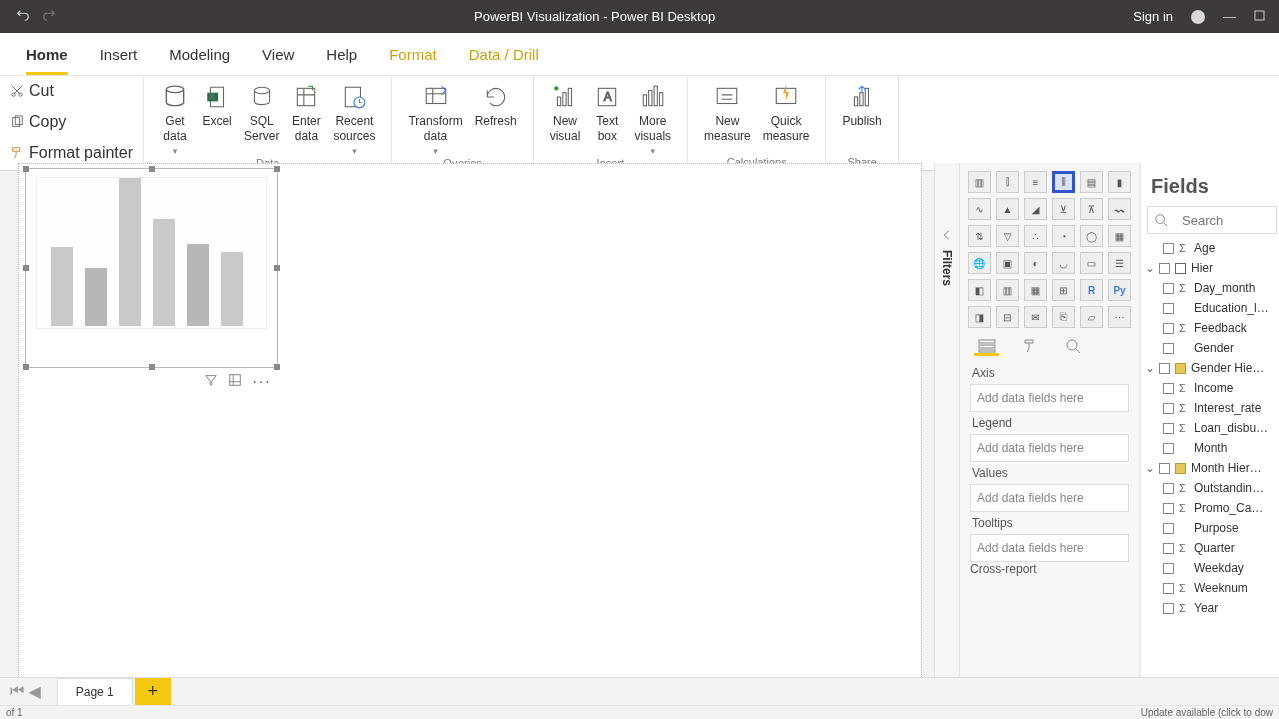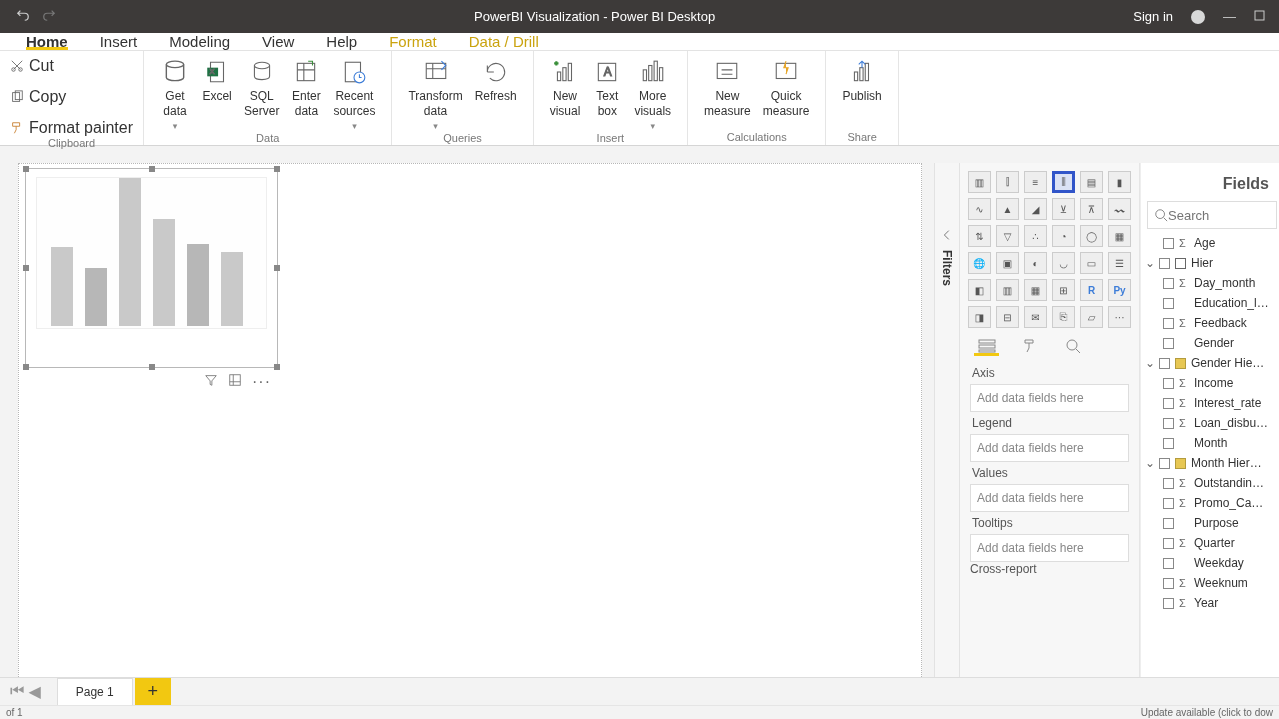--- a/index.html
+++ b/index.html
@@ -5,21 +5,21 @@
 * { margin: 0; padding: 0; box-sizing: border-box; font-family: "Segoe UI", sans-serif; }
 body { width: 1279px; height: 719px; background: #f3f3f3; overflow: hidden; position: relative; }
 
 .titlebar { height: 33px; background: #3d3a39; display: flex; align-items: center; color: #fff; font-size: 13px; }
 .titlebar-left { display: flex; gap: 12px; padding-left: 16px; }
 .titlebar-left svg { width: 14px; height: 14px; }
 .titlebar-center { flex: 1; text-align: center; }
 .titlebar-right { display: flex; align-items: center; gap: 18px; padding-right: 14px; }
 .avatar-circle { width: 14px; height: 14px; border-radius: 50%; background: #d8d8d8; }
 
-.tabs { height: 18px; background: #fff; display: flex; align-items: flex-start; padding-left: 26px; gap: 32px; font-size: 15px; border-bottom:1px solid #e3e3e3;}
+.tabs { height: 43px; background: #fff; display: flex; align-items: flex-start; padding-left: 26px; gap: 32px; font-size: 15px; border-bottom:1px solid #e3e3e3;}
 .tab { color: #333; cursor: pointer; height:100%; display:flex; align-items:center;}
 .tab.active { font-weight: 600; border-bottom: 3px solid #f2c811; padding-top:3px;}
 .tab.yellow { color: #caa30e; }
 
 .ribbon { height: 95px; background: #fff; display: flex; border-bottom: 1px solid #d5d5d5;}
 .ribbon-group { display: flex; flex-direction: column; border-right: 1px solid #e5e5e5; padding: 4px 10px 0; }
 .ribbon-buttons { display: flex; flex:1; align-items:flex-start;}
 .ribbon-btn-v { display: flex; flex-direction: column; align-items: center; justify-content: flex-start; width: auto; min-width:38px; font-size: 12px; color: #333; text-align:center; padding:2px 6px 0; line-height:1.25; cursor:pointer; gap:2px;}
 .ribbon-btn-v .ico { width: 30px; height: 30px; display:flex; align-items:center; justify-content:center; }
 .ribbon-group-label { font-size: 11px; color: #777; text-align: center; padding-bottom:2px;}
@@ -49,22 +49,22 @@
 .viz-tabs{display:flex; gap:18px; padding:6px 14px 2px;}
 .viz-tabs .t{width:25px; height:18px; border-bottom:3px solid transparent; display:flex; align-items:center; justify-content:center; cursor:pointer;}
 .viz-tabs .t.active{border-bottom-color:#f2c811;}
 .well-section{padding:4px 10px 0;}
 .well-label{font-size:12px; color:#555; padding:4px 2px;}
 .well{ background:#fff; border:1px solid #ddd; font-size:12px; color:#888; padding:6px 6px; cursor:pointer;}
 .drill-h{font-size:15px; font-weight:600; color:#444; padding:10px 10px 4px;}
 .cross{font-size:12px; color:#555; padding:0 10px;}
 
 .fields-panel{ width:139px; background:#fff; display:flex; flex-direction:column; border-left:1px solid #eee;}
-.fields-h{ font-size:16px; color:#555; font-weight:600; padding:12px 10px 8px;text-align:right;}
-.search-box{display:flex; align-items:center; border:1px solid #ddd; margin:0 2px 4px 6px; height:28px; padding:0 6px; gap:0;}
+.fields-h{ font-size:20px; color:#555; font-weight:600; padding:12px 10px 8px;}
+.search-box{display:flex; align-items:center; border:1px solid #ddd; margin:0 2px 4px 6px; height:28px; padding:0 6px; gap:14px;}
 .search-box input{border:none; outline:none; font-size:13px; width:72px; color:#555;}
 .field-list{flex:1; overflow:hidden; font-size:12px;}
 .field-row{display:flex; align-items:center; gap:5px; padding:3px 4px 3px 22px; color:#333; white-space:nowrap; cursor:pointer;}
 .field-row.group{padding-left:4px;}
 .field-row .chk{width:11px; height:11px; border:1px solid #888; flex-shrink:0;}
 .field-row .sigma{font-size:11px; color:#666; width:10px;}
 .field-row .cal{width:11px; height:11px; border:1px solid #666; display:inline-block;}
 .field-row .chev{width:9px; color:#666;}
 .field-row .hier{width:11px; height:11px; background:#e7c753; border:1px solid #b39b3d;}
 

